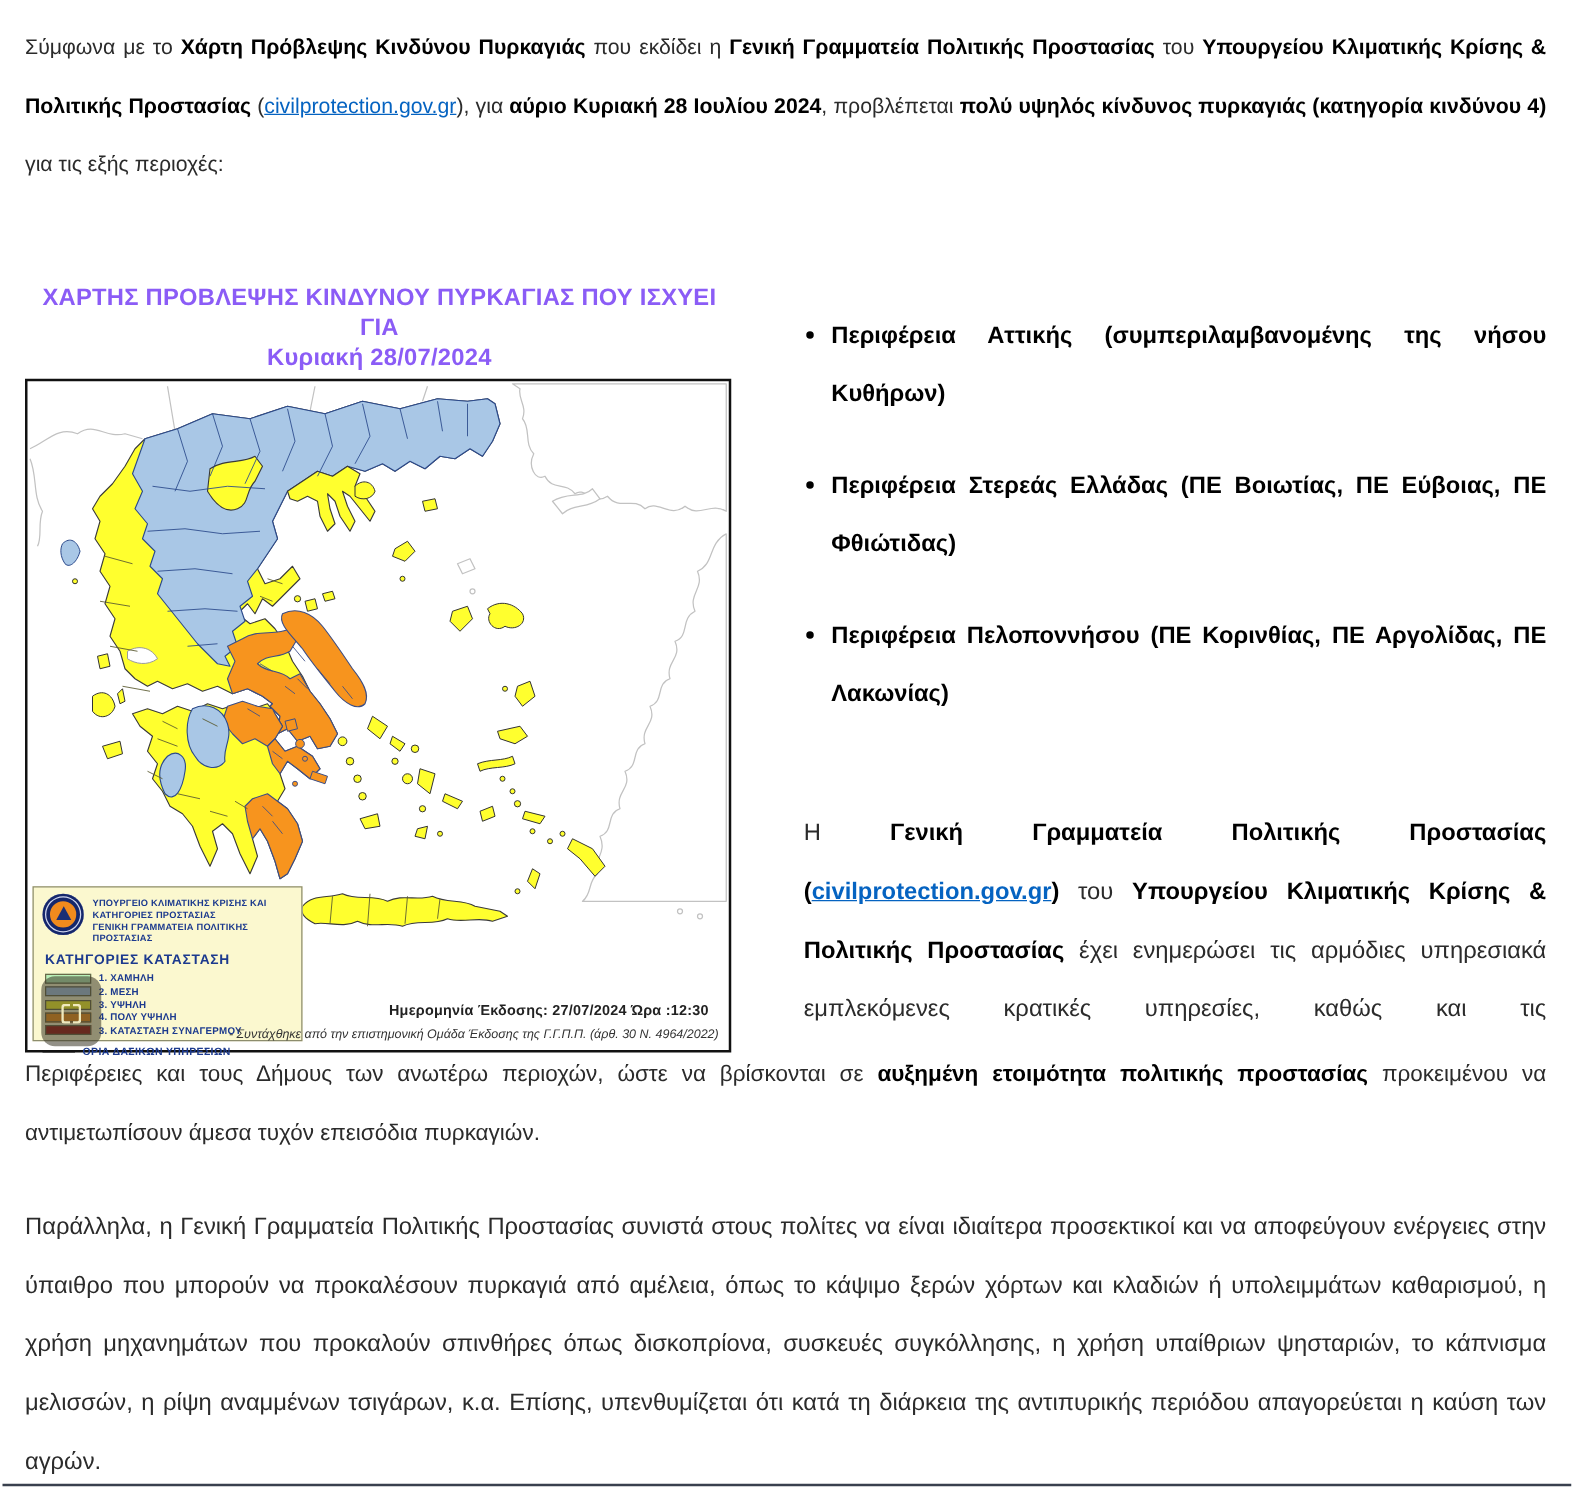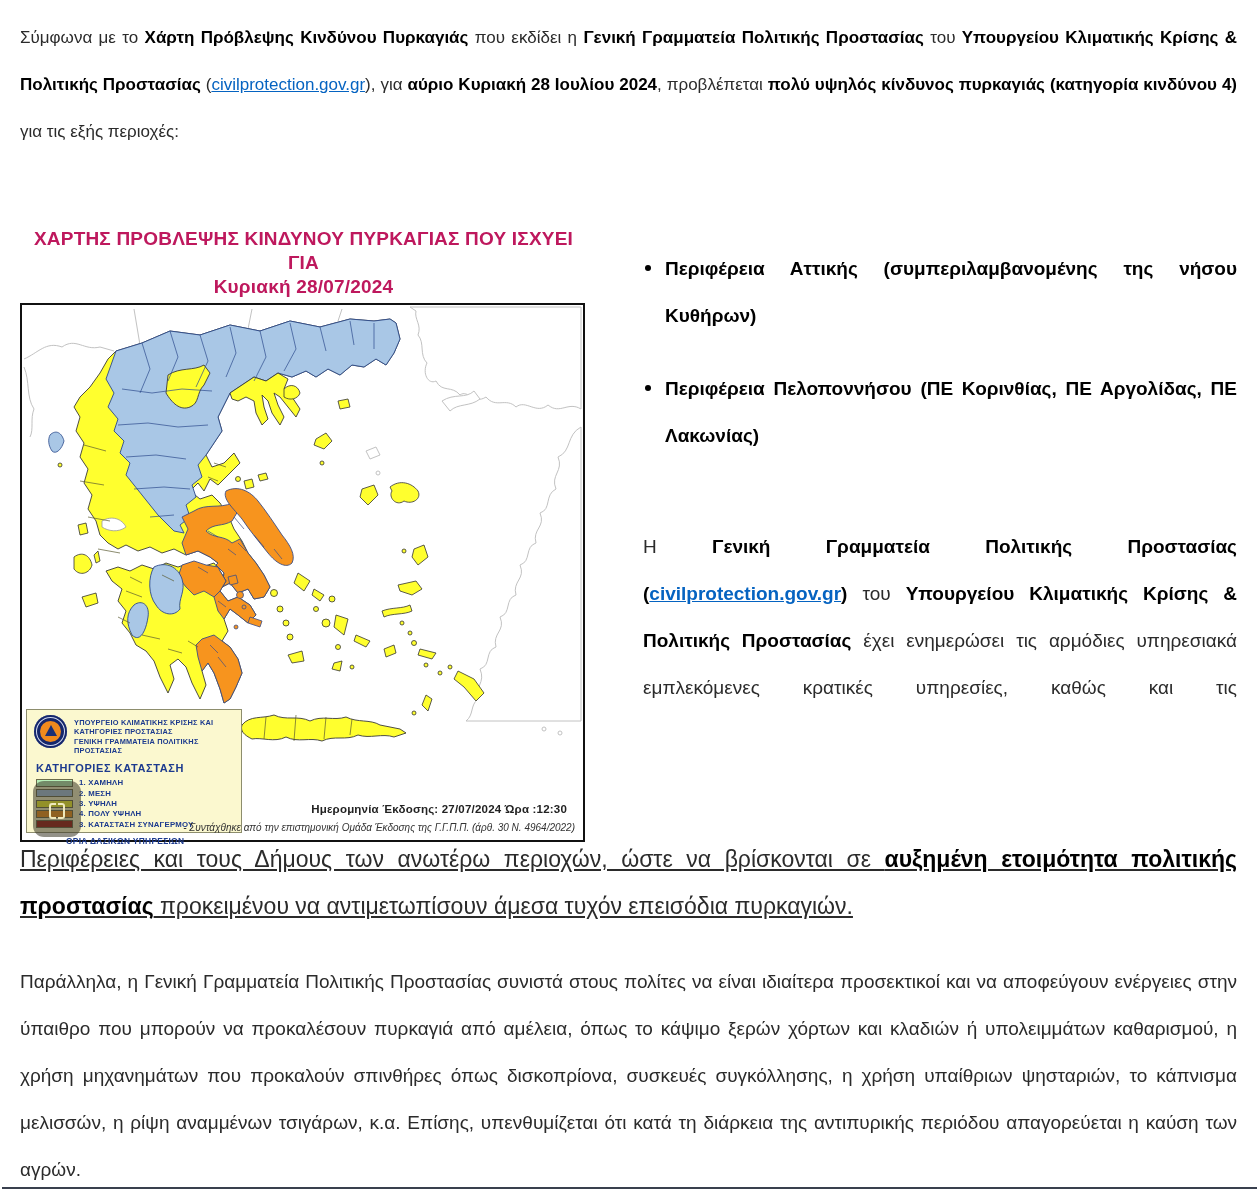--- a/index.html
+++ b/index.html
@@ -4,21 +4,21 @@
 <style>
   html,body{margin:0;padding:0;background:#fff;}
   body{width:1259px;font-family:"Liberation Sans",sans-serif;color:#2b2b2b;}
   .doc{position:relative;width:1259px;height:1196px;overflow:hidden;box-sizing:border-box;padding:14px 22px 0 20px;}
   p{margin:0;}
   .seg-b{font-weight:bold;color:#000;}
   .doc-link{color:var(--c-hyperlink,#0563c1);text-decoration:underline;}
   .intro{font-size:17px;line-height:47px;text-align:justify;}
   .columns{display:flex;align-items:flex-start;}
   .map-col{width:567px;flex:0 0 567px;}
-  .map-title{margin-top:72px;text-align:center;font-weight:bold;color:#be185d;font-size:19px;line-height:24px;letter-spacing:.2px;}
+  .map-title{margin-top:72px;text-align:center;font-weight:bold;color:#8b5cf6;font-size:19px;line-height:24px;letter-spacing:.2px;}
   .map-box{position:relative;margin-top:4px;width:561px;height:535px;border:2px solid #111;background:#fff;box-sizing:content-box;}
   .map-box svg{position:absolute;inset:0;}
   .f-high{fill:var(--c-risk-high,#ffff2e);}
   .f-med{fill:var(--c-risk-medium,#a9c7e6);}
   .f-vhigh{fill:var(--c-risk-very-high,#f7941e);}
   
   .legend{position:absolute;left:4px;top:404px;width:216px;height:124px;background:#fbf8cf;border:1px solid #8d8d6d;box-sizing:border-box;padding:5px 22px 4px 7px;color:#1c3a8e;}
   .lg-head{display:flex;gap:7px;align-items:flex-start;}
   .logo{width:33px;height:33px;border-radius:50%;background:#15276b;position:relative;flex:0 0 33px;box-shadow:inset 0 0 0 2px #15276b, inset 0 0 0 3px #cfd6ee;}
   .logo-core{position:absolute;left:6px;top:6px;width:21px;height:21px;border-radius:50%;background:#f08a1d;}
@@ -38,21 +38,21 @@
   .lg-bound-line{width:26px;height:2px;background:#111;}
   .lg-bound-label{font-size:8.4px;font-weight:bold;letter-spacing:.3px;}
   .map-date{position:absolute;right:16px;bottom:25px;font-size:11.5px;color:#222;font-weight:bold;letter-spacing:.2px;}
   .map-credit{position:absolute;right:8px;bottom:7px;font-size:10px;color:#333;font-style:italic;}
   
   .right-col{flex:1;padding-left:56px;padding-top:90px;}
   .bullets{list-style:none;margin:0;padding:0;}
   .bullets li{position:relative;padding-left:22px;font-size:19px;line-height:47px;font-weight:bold;color:#000;text-align:justify;margin-bottom:26px;}
   .bullets li::before{content:'';position:absolute;left:2px;top:20px;width:6px;height:6px;border-radius:50%;background:#000;}
   .right-para{margin-top:64px;font-size:19px;line-height:47px;text-align:justify;text-align-last:justify;}
-  .cont{margin-top:-6px;font-size:23px;line-height:47px;text-align:justify;text-decoration:underline;}
+  .cont{margin-top:-6px;font-size:18px;line-height:47px;text-align:justify;}
   .advice{margin-top:28px;font-size:19px;line-height:47px;text-align:justify;}
   .bottom-rule{position:absolute;left:2px;right:2px;bottom:7px;height:2px;background:#39404e;}
 </style>
 </head>
 <body>
 
 <div class="doc">
 
   <p class="intro"><span>Σύμφωνα με το </span><span class="seg-b">Χάρτη Πρόβλεψης Κινδύνου Πυρκαγιάς</span><span> που εκδίδει η </span><span class="seg-b">Γενική Γραμματεία Πολιτικής Προστασίας</span><span> του </span><span class="seg-b">Υπουργείου Κλιματικής Κρίσης &amp; Πολιτικής Προστασίας</span><span> (</span><a href="#" class="doc-link">civilprotection.gov.gr</a><span>), για </span><span class="seg-b">αύριο Κυριακή 28 Ιουλίου 2024</span><span>, προβλέπεται </span><span class="seg-b">πολύ υψηλός κίνδυνος πυρκαγιάς (κατηγορία κινδύνου 4)</span><span> για τις εξής περιοχές:</span></p>
 
@@ -214,20 +214,21 @@
         </div>
 
         <div class="map-date">Ημερομηνία Έκδοσης: 27/07/2024  Ώρα :12:30</div>
         <div class="map-credit">- Συντάχθηκε από την επιστημονική  Ομάδα  Έκδοσης της Γ.Γ.Π.Π. (άρθ. 30 Ν. 4964/2022)</div>
       </div>
     </div>
 
     <div class="right-col">
       <ul class="bullets">
         <li><span class="seg-b">Περιφέρεια Αττικής (συμπεριλαμβανομένης της νήσου Κυθήρων)</span></li>
+        <li><span class="seg-b">Περιφέρεια Στερεάς Ελλάδας (ΠΕ Βοιωτίας, ΠΕ Εύβοιας, ΠΕ Φθιώτιδας)</span></li>
         <li><span class="seg-b">Περιφέρεια Πελοποννήσου (ΠΕ Κορινθίας, ΠΕ Αργολίδας, ΠΕ Λακωνίας)</span></li>
       </ul>
       <p class="right-para"><span>Η </span><span class="seg-b">Γενική Γραμματεία Πολιτικής Προστασίας</span><span class="seg-b"> </span><span class="seg-b">(</span><a href="#" class="doc-link seg-b">civilprotection.gov.gr</a><span class="seg-b">)</span><span> του </span><span class="seg-b">Υπουργείου Κλιματικής Κρίσης &amp; Πολιτικής Προστασίας</span><span> έχει ενημερώσει τις αρμόδιες υπηρεσιακά εμπλεκόμενες κρατικές υπηρεσίες, καθώς και τις</span></p>
     </div>
   </div>
 
   <p class="cont"><span>Περιφέρειες και τους Δήμους των ανωτέρω περιοχών, ώστε να βρίσκονται σε </span><span class="seg-b">αυξημένη ετοιμότητα πολιτικής προστασίας</span><span> προκειμένου να αντιμετωπίσουν άμεσα τυχόν επεισόδια πυρκαγιών.</span></p>
   <p class="advice"><span>Παράλληλα, η Γενική Γραμματεία Πολιτικής Προστασίας συνιστά στους πολίτες να είναι ιδιαίτερα προσεκτικοί και να αποφεύγουν ενέργειες στην ύπαιθρο που μπορούν να προκαλέσουν πυρκαγιά από αμέλεια, όπως το κάψιμο ξερών χόρτων και κλαδιών ή υπολειμμάτων καθαρισμού, η χρήση μηχανημάτων που προκαλούν σπινθήρες όπως δισκοπρίονα, συσκευές συγκόλλησης, η χρήση υπαίθριων ψησταριών, το κάπνισμα μελισσών, η ρίψη αναμμένων τσιγάρων, κ.α. Επίσης, υπενθυμίζεται ότι κατά τη διάρκεια της αντιπυρικής περιόδου απαγορεύεται η καύση των αγρών.</span></p>
 
   <div class="bottom-rule"></div>

